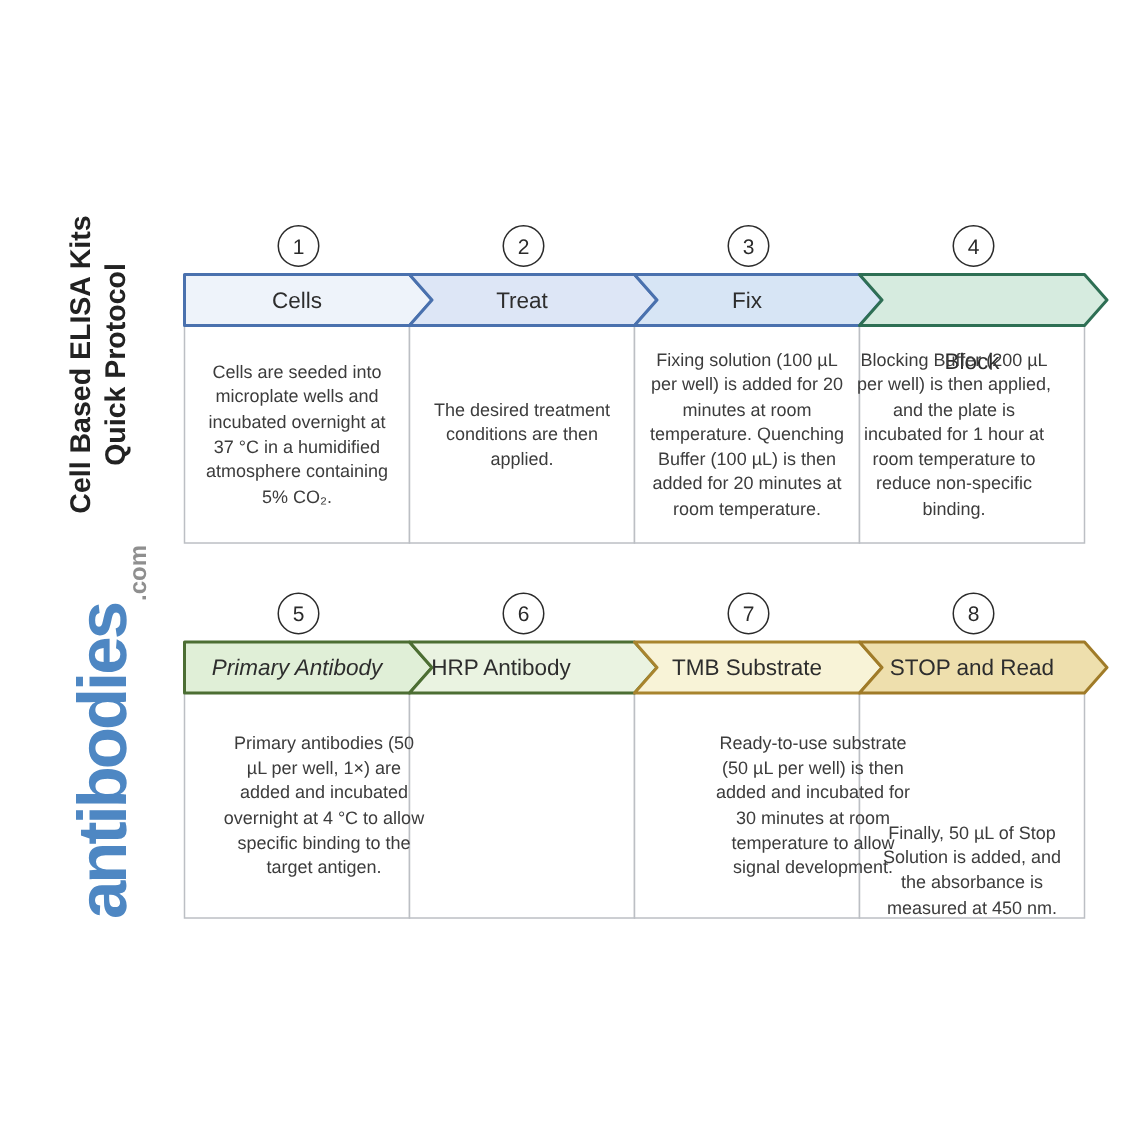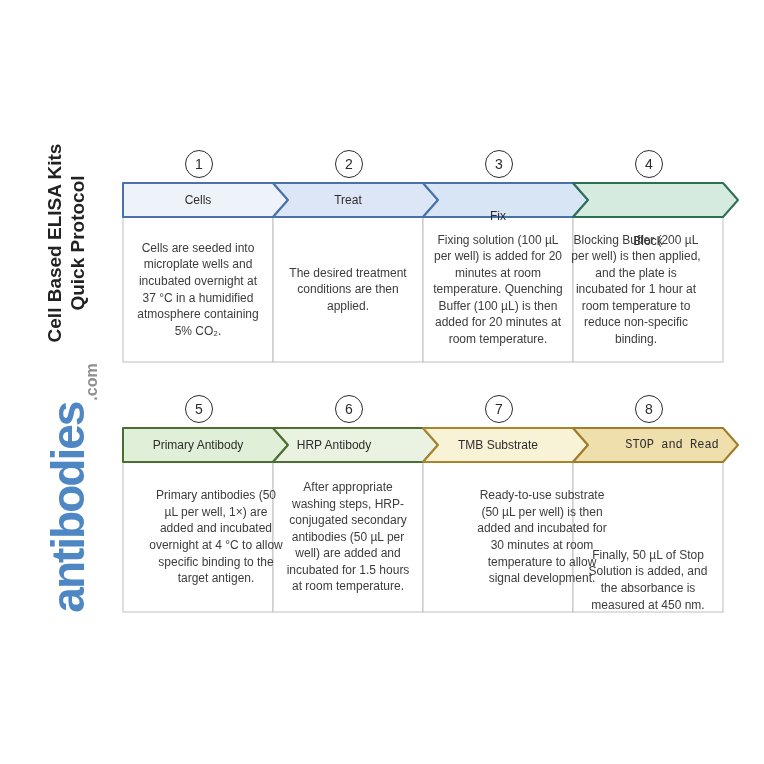--- a/index.html
+++ b/index.html
@@ -23,21 +23,21 @@
   .vlogo .brandsuffix{font-size:16px;font-weight:bold;display:inline-block;transform:translateY(13px);margin-left:2px;letter-spacing:0;}
   
   .stepnum{
     position:absolute;width:26px;height:26px;border:1.5px solid #2b2b2b;border-radius:50%;
     background:#ffffff;display:flex;align-items:center;justify-content:center;
     font-size:14px;color:#2b2b2b;
   }
   
   .arrowlabel{
     position:absolute;width:150px;height:34px;display:flex;align-items:center;justify-content:center;
-    font-size:12px;color:#2d2d2d;
+    font-size:15px;color:#2d2d2d;
   }
   
   .desc{
     position:absolute;width:134px;display:flex;align-items:center;justify-content:center;
     text-align:center;font-size:12px;line-height:1.38;color:#3c3c3c;
   }
   .r1{top:217px;height:145px;}
   .r2{top:462px;height:150px;}
 </style>
 </head>
@@ -98,45 +98,42 @@
     </div>
   <div class="stepnum" style="left:485px;top:395px;">
       <span>7</span>
     </div>
   <div class="stepnum" style="left:635px;top:395px;">
       <span>8</span>
     </div>
 
   <div class="arrowlabel" style="left:123px;top:183px;">Cells</div>
   <div class="arrowlabel" style="left:273px;top:183px;">Treat</div>
-  <div class="arrowlabel" style="left:423px;top:183px;margin-top:16px;">Fix</div>
+  <div class="arrowlabel" style="left:423px;top:183px;">Fix</div>
   <div class="arrowlabel" style="left:573px;top:183px;margin-top:41px;">Block</div>
-  <div class="arrowlabel" style="left:123px;top:428px;">Primary Antibody</div>
+  <div class="arrowlabel" style="left:123px;top:428px;font-style:italic;">Primary Antibody</div>
   <div class="arrowlabel" style="left:259px;top:428px;">HRP Antibody</div>
   <div class="arrowlabel" style="left:423px;top:428px;">TMB Substrate</div>
-  <div class="arrowlabel" style="left:597px;top:428px;font-family:Liberation Mono, monospace;">STOP and Read</div>
+  <div class="arrowlabel" style="left:573px;top:428px;">STOP and Read</div>
 
   <div class="desc r1" style="left:131px;justify-content:flex-end;">
       <span>Cells are seeded into microplate wells and incubated overnight at 37 °C in a humidified atmosphere containing 5% CO₂.</span>
     </div>
   <div class="desc r1" style="left:281px;">
       <span>The desired treatment conditions are then applied.</span>
     </div>
   <div class="desc r1" style="left:431px;">
       <span>Fixing solution (100 µL per well) is added for 20 minutes at room temperature. Quenching Buffer (100 µL) is then added for 20 minutes at room temperature.</span>
     </div>
   <div class="desc r1" style="left:569px;">
       <span>Blocking Buffer (200 µL per well) is then applied, and the plate is incubated for 1 hour at room temperature to reduce non-specific binding.</span>
     </div>
   <div class="desc r2" style="left:149px;">
       <span>Primary antibodies (50 µL per well, 1×) are added and incubated overnight at 4 °C to allow specific binding to the target antigen.</span>
     </div>
-  <div class="desc r2" style="left:281px;">
-      <span>After appropriate washing steps, HRP-conjugated secondary antibodies (50 µL per well) are added and incubated for 1.5 hours at room temperature.</span>
-    </div>
   <div class="desc r2" style="left:431px;margin-left:44px;">
       <span>Ready-to-use substrate (50 µL per well) is then added and incubated for 30 minutes at room temperature to allow signal development.</span>
     </div>
   <div class="desc r2" style="left:581px;margin-top:43px;">
       <span>Finally, 50 µL of Stop Solution is added, and the absorbance is measured at 450 nm.</span>
     </div>
 
 </div>
 
 </body></html>

